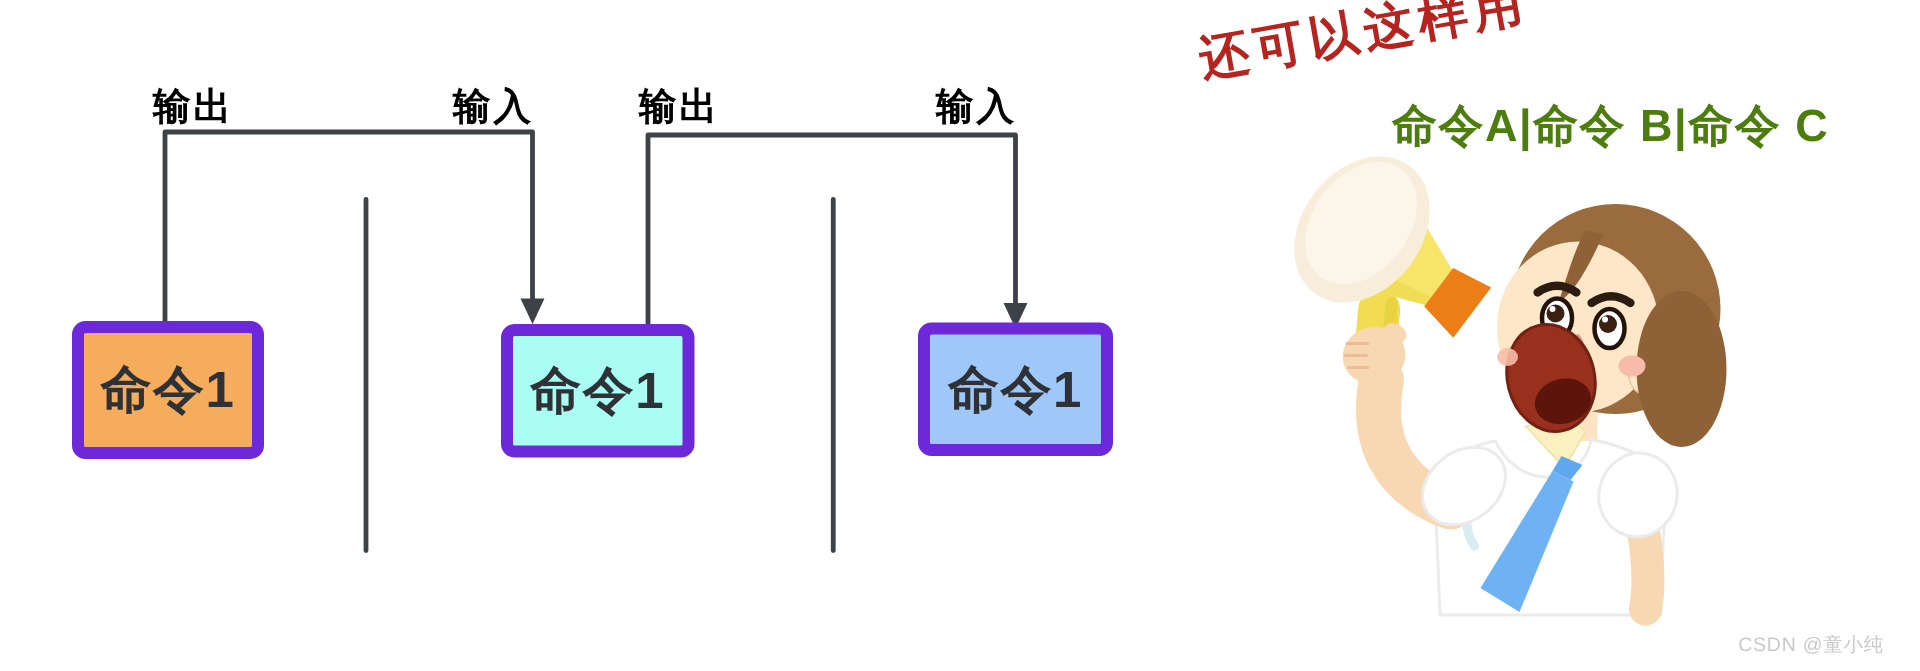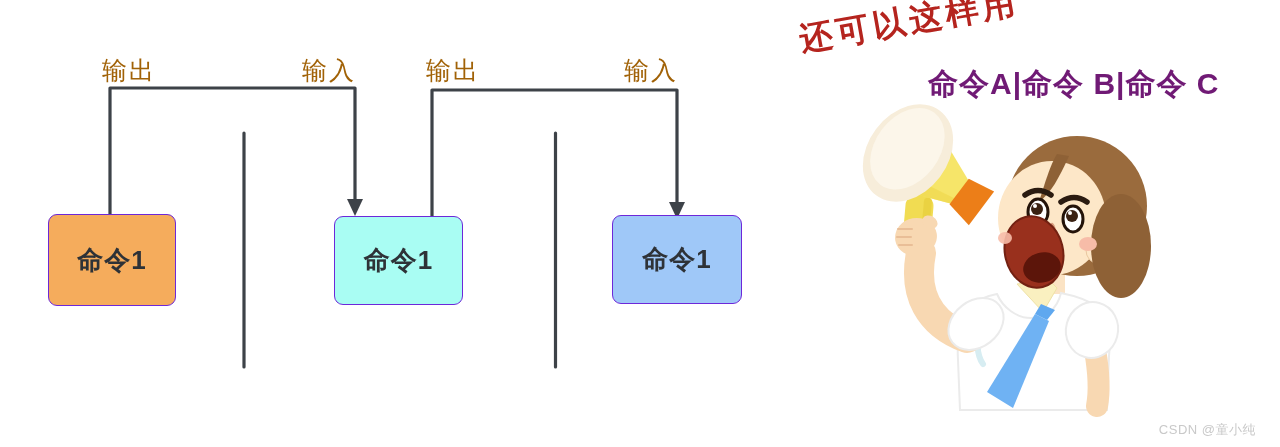--- a/index.html
+++ b/index.html
@@ -2,39 +2,39 @@
 <html><head>
 <meta charset="utf-8">
 <style>
   html,body{margin:0;padding:0;background:#ffffff;}
   #canvas{
     position:relative;width:1280px;height:447px;overflow:hidden;
     background:#ffffff;font-family:"Liberation Sans","DejaVu Sans",sans-serif;
   }
   .lines-svg{position:absolute;left:0;top:0;pointer-events:none;}
   .io-label{
-    position:absolute;font-size:25px;font-weight:normal;color:#a16207;
+    position:absolute;font-size:25px;font-weight:bold;color:#000000;
     letter-spacing:2px;white-space:nowrap;
   }
   .cmd-box{
-    position:absolute;box-sizing:border-box;border:1px solid #6d28d9;border-radius:9px;
+    position:absolute;box-sizing:border-box;border:8px solid #6d28d9;border-radius:9px;
     display:flex;align-items:center;justify-content:center;
-    font-size:26px;font-weight:bold;color:#2E3237;letter-spacing:1px;
+    font-size:34px;font-weight:bold;color:#2E3237;letter-spacing:1px;
   }
   #box-1{left:48px;top:214px;width:128px;height:92px;}
   #box-2{left:334px;top:216px;width:129px;height:89px;}
   #box-3{left:612px;top:215px;width:130px;height:89px;}
   .red-headline{
     position:absolute;left:800px;top:18px;transform:rotate(-10deg);
     transform-origin:0 50%;font-size:33px;font-weight:bold;color:#B5241E;
     letter-spacing:4px;white-space:nowrap;
   }
   .red-command{
     position:absolute;left:928px;top:64px;font-size:30px;font-weight:bold;
-    color:#701a75;letter-spacing:1px;white-space:nowrap;
+    color:#4d7c0f;letter-spacing:1px;white-space:nowrap;
   }
   .cartoon{position:absolute;left:845px;top:98px;}
   .watermark{
     position:absolute;right:24px;bottom:8px;font-size:13px;color:#C9C9C9;
     letter-spacing:0.5px;
   }
 </style>
 </head>
 <body>
 

